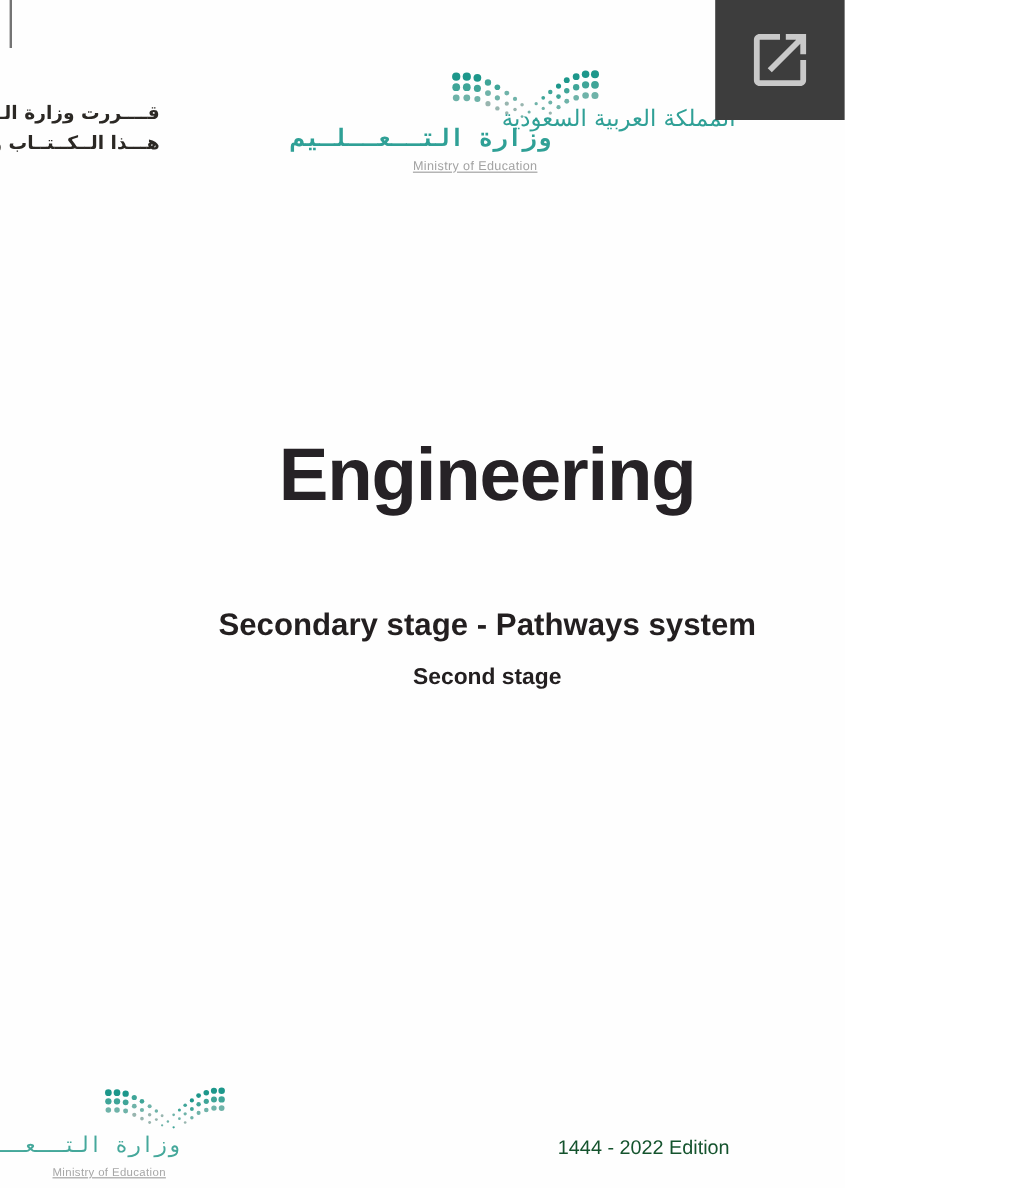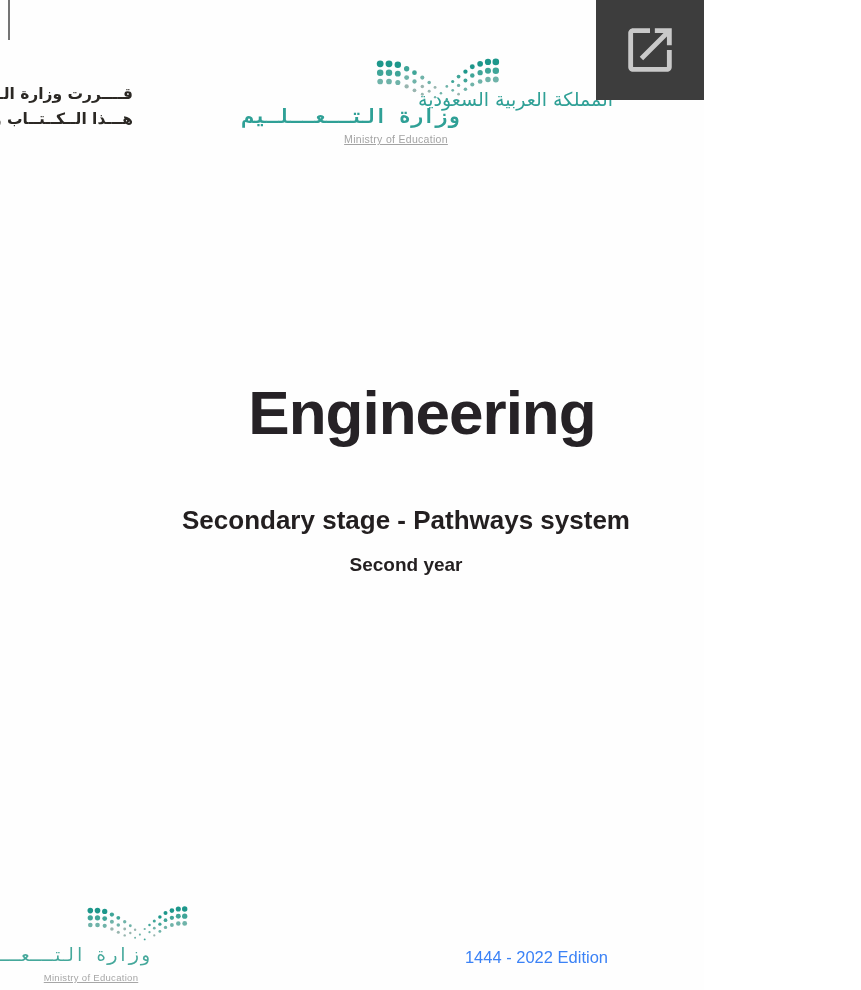--- a/index.html
+++ b/index.html
@@ -50,39 +50,39 @@
     white-space:nowrap;
   }
   .logo-en{
     font-size:10.5px;color:#a3a3a3;letter-spacing:.3px;margin-top:3px;
     white-space:nowrap;
     text-decoration:underline;
   }
   
   .center-col{position:absolute;left:0;width:812px;text-align:center;}
   .title{
-    top:366px;margin:16px;
+    top:366px;margin:0;
     font-size:62px;font-weight:700;letter-spacing:-1px;
     color:#262226;line-height:1;
   }
   .subtitle{top:505px;font-size:26px;font-weight:700;color:#231f20;}
   .subtitle2{top:554px;font-size:19px;font-weight:700;color:#231f20;}
   
   .dots-bottom{position:absolute;left:86px;top:905px;width:103px;height:40px;}
   .logo-bottom-text{position:absolute;left:32px;top:944px;width:118px;text-align:center;z-index:1;}
   .logo-bottom-text .logo-ar{font-size:18px;font-weight:normal;color:#45a89b;}
   .logo-bottom-text .logo-en{font-size:9.5px;margin-top:4px;color:#a6a6a6;}
   
   .note{
     position:absolute;left:83px;top:951px;
     font-size:14px;color:#231f20;z-index:2;white-space:nowrap;
   }
   .edition{
     position:absolute;right:96px;top:948px;
-    font-size:16.5px;color:#3b82f6;white-space:nowrap;
+    font-size:16.5px;color:#14532d;white-space:nowrap;
   }
 </style>
 </head>
 <body>
 
 <div class="page">
 
   <div class="edge-line"></div>
 
   <div class="overlay-btn">
@@ -145,21 +145,21 @@
       <circle cx="123" cy="14" r="3.3" fill="#3fa598"></circle>
       <circle cx="123" cy="23" r="3" fill="#6fb3a9"></circle>
     </svg>
   <div class="logo-top-text">
     <div class="logo-ar">وزارة التــعــلـيم</div>
     <div class="logo-en">Ministry of Education</div>
   </div>
 
   <h1 class="center-col title">Engineering</h1>
   <div class="center-col subtitle">Secondary stage - Pathways system</div>
-  <div class="center-col subtitle2">Second year</div>
+  <div class="center-col subtitle2">Second stage</div>
 
   <svg class="dots-bottom" id="dots-bottom" viewBox="0 0 128 50">
       <circle cx="5" cy="7" r="3.5" fill="#1d978b"></circle>
       <circle cx="14" cy="7" r="3.5" fill="#1d978b"></circle>
       <circle cx="23" cy="8" r="3.3" fill="#1d978b"></circle>
       <circle cx="5" cy="16" r="3.3" fill="#3fa598"></circle>
       <circle cx="14" cy="16" r="3.3" fill="#3fa598"></circle>
       <circle cx="23" cy="17" r="3" fill="#3fa598"></circle>
       <circle cx="5" cy="25" r="2.9" fill="#6fb3a9"></circle>
       <circle cx="14" cy="25" r="2.9" fill="#6fb3a9"></circle>

